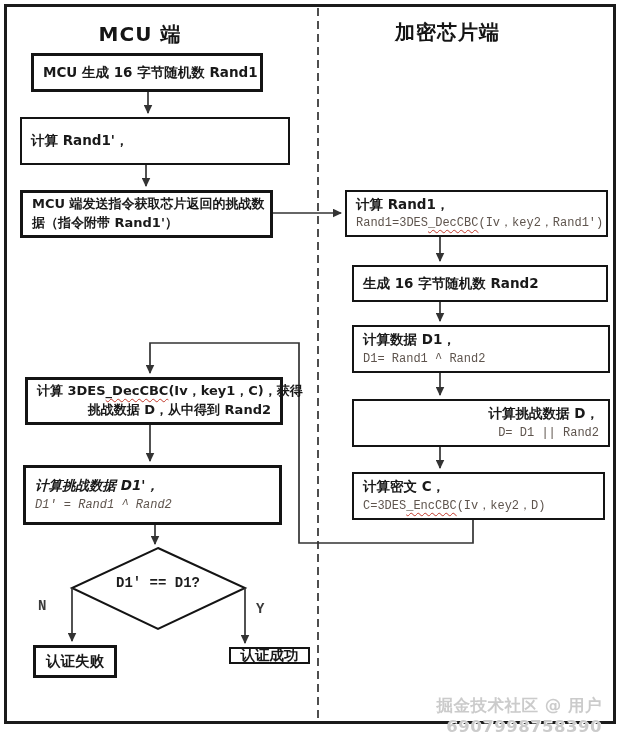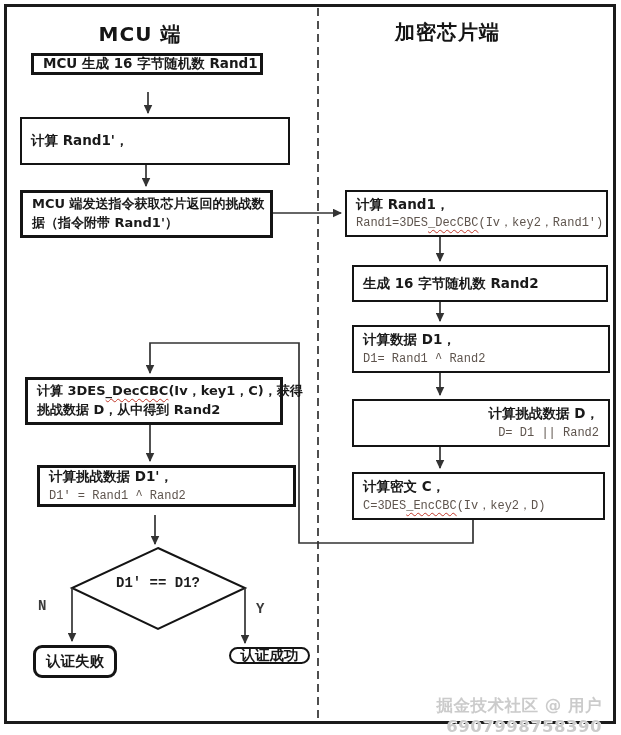--- a/index.html
+++ b/index.html
@@ -8,21 +8,21 @@
   #frame{position:absolute;left:4px;top:4px;width:606px;height:714px;border:3px solid #1b1b1b;}
   #connectors{position:absolute;left:0;top:0;z-index:1;}
   .title{position:absolute;z-index:3;text-align:center;font-size:20px;font-weight:700;color:#151515;letter-spacing:1px;}
   .box{position:absolute;z-index:2;background:#ffffff;border:2px solid #141414;box-sizing:border-box;
        display:flex;flex-direction:column;justify-content:center;padding:3px 9px;}
   .hline{font-size:13.5px;font-weight:700;color:#191919;line-height:1.45;white-space:nowrap;}
   .code{font-family:"Liberation Mono","DejaVu Sans Mono",monospace;font-size:12px;font-weight:400;
         color:#5e544d;line-height:1.5;white-space:nowrap;}
   .misspell{text-decoration:underline wavy #c0392b;text-decoration-thickness:1px;
             text-underline-offset:3px;text-decoration-skip-ink:none;}
-  .terminal{justify-content:center;align-items:center;padding:2px;border-radius:9px;}
+  .terminal{justify-content:center;align-items:center;padding:2px;}
   .terminal .hline{font-size:14.5px;}
   .decision-label{position:absolute;z-index:2;text-align:center;
         font-family:"Liberation Mono","DejaVu Sans Mono",monospace;
         font-size:14px;font-weight:700;color:#1e1e1e;white-space:nowrap;}
   .branch{position:absolute;z-index:2;font-family:"Liberation Mono","DejaVu Sans Mono",monospace;
         font-size:14px;font-weight:700;color:#3a3a3a;}
   #watermark{position:absolute;z-index:2;left:330px;top:695px;width:272px;text-align:right;
         font-size:16.5px;font-weight:600;color:#cbcbcb;letter-spacing:0.5px;
         text-shadow:1px 1px 0 #ffffff;}
 </style>
@@ -58,39 +58,39 @@
 
     <polygon points="158,548 245,588 158,629 72,588" fill="#ffffff" stroke="#141414" stroke-width="2"></polygon>
 
     <path d="M72,588 L72,641" stroke="#333" stroke-width="1.7" fill="none" marker-end="url(#arr)"></path>
     <path d="M245,588 L245,643" stroke="#333" stroke-width="1.7" fill="none" marker-end="url(#arr)"></path>
   </svg>
 
   <div class="title" style="left:60px;top:21px;width:160px;">MCU 端</div>
   <div class="title" style="left:375px;top:19px;width:145px;">加密芯片端</div>
 
-  <div class="box" style="left:31px;top:53px;width:232px;height:22px;border-width:3px;">
+  <div class="box" style="left:31px;top:53px;width:232px;height:39px;border-width:3px;">
     <div class="hline">MCU 生成 16 字节随机数 Rand1</div>
   </div>
 
   <div class="box" style="left:20px;top:117px;width:270px;height:48px;">
     <div class="hline">计算 Rand1'，</div>
   </div>
 
   <div class="box" style="left:20px;top:190px;width:253px;height:48px;border-width:3px;">
     <div class="hline" style="font-size:13px;">MCU 端发送指令获取芯片返回的挑战数</div>
     <div class="hline" style="font-size:13px;">据（指令附带 Rand1'）</div>
   </div>
 
   <div class="box" style="left:25px;top:377px;width:258px;height:48px;border-width:3px;">
     <div class="hline" style="font-size:13px;"><span>计算 3DES</span><span class="misspell">_DecCBC</span><span>(Iv，key1，C)，获得</span></div>
-    <div class="hline" style="font-size:13px;">挑战数据 D，从中得到 Rand2</div>
+    <div class="hline" style="font-size:13px;text-align:right;">挑战数据 D，从中得到 Rand2</div>
   </div>
 
-  <div class="box" style="left:37px;top:465px;width:259px;height:42px;border-width:3px;">
+  <div class="box" style="left:23px;top:465px;width:259px;height:60px;border-width:3px;font-style:italic;">
     <div class="hline">计算挑战数据 D1'，</div>
     <div class="code">D1' = Rand1 ^ Rand2</div>
   </div>
 
   <div class="decision-label" style="left:88px;top:575px;width:140px;">D1' == D1?</div>
   <div class="branch" style="left:38px;top:598px;">N</div>
   <div class="branch" style="left:256px;top:601px;">Y</div>
 
   <div class="box terminal" style="left:33px;top:645px;width:84px;height:33px;border-width:3px;">
     <div class="hline">认证失败</div>

